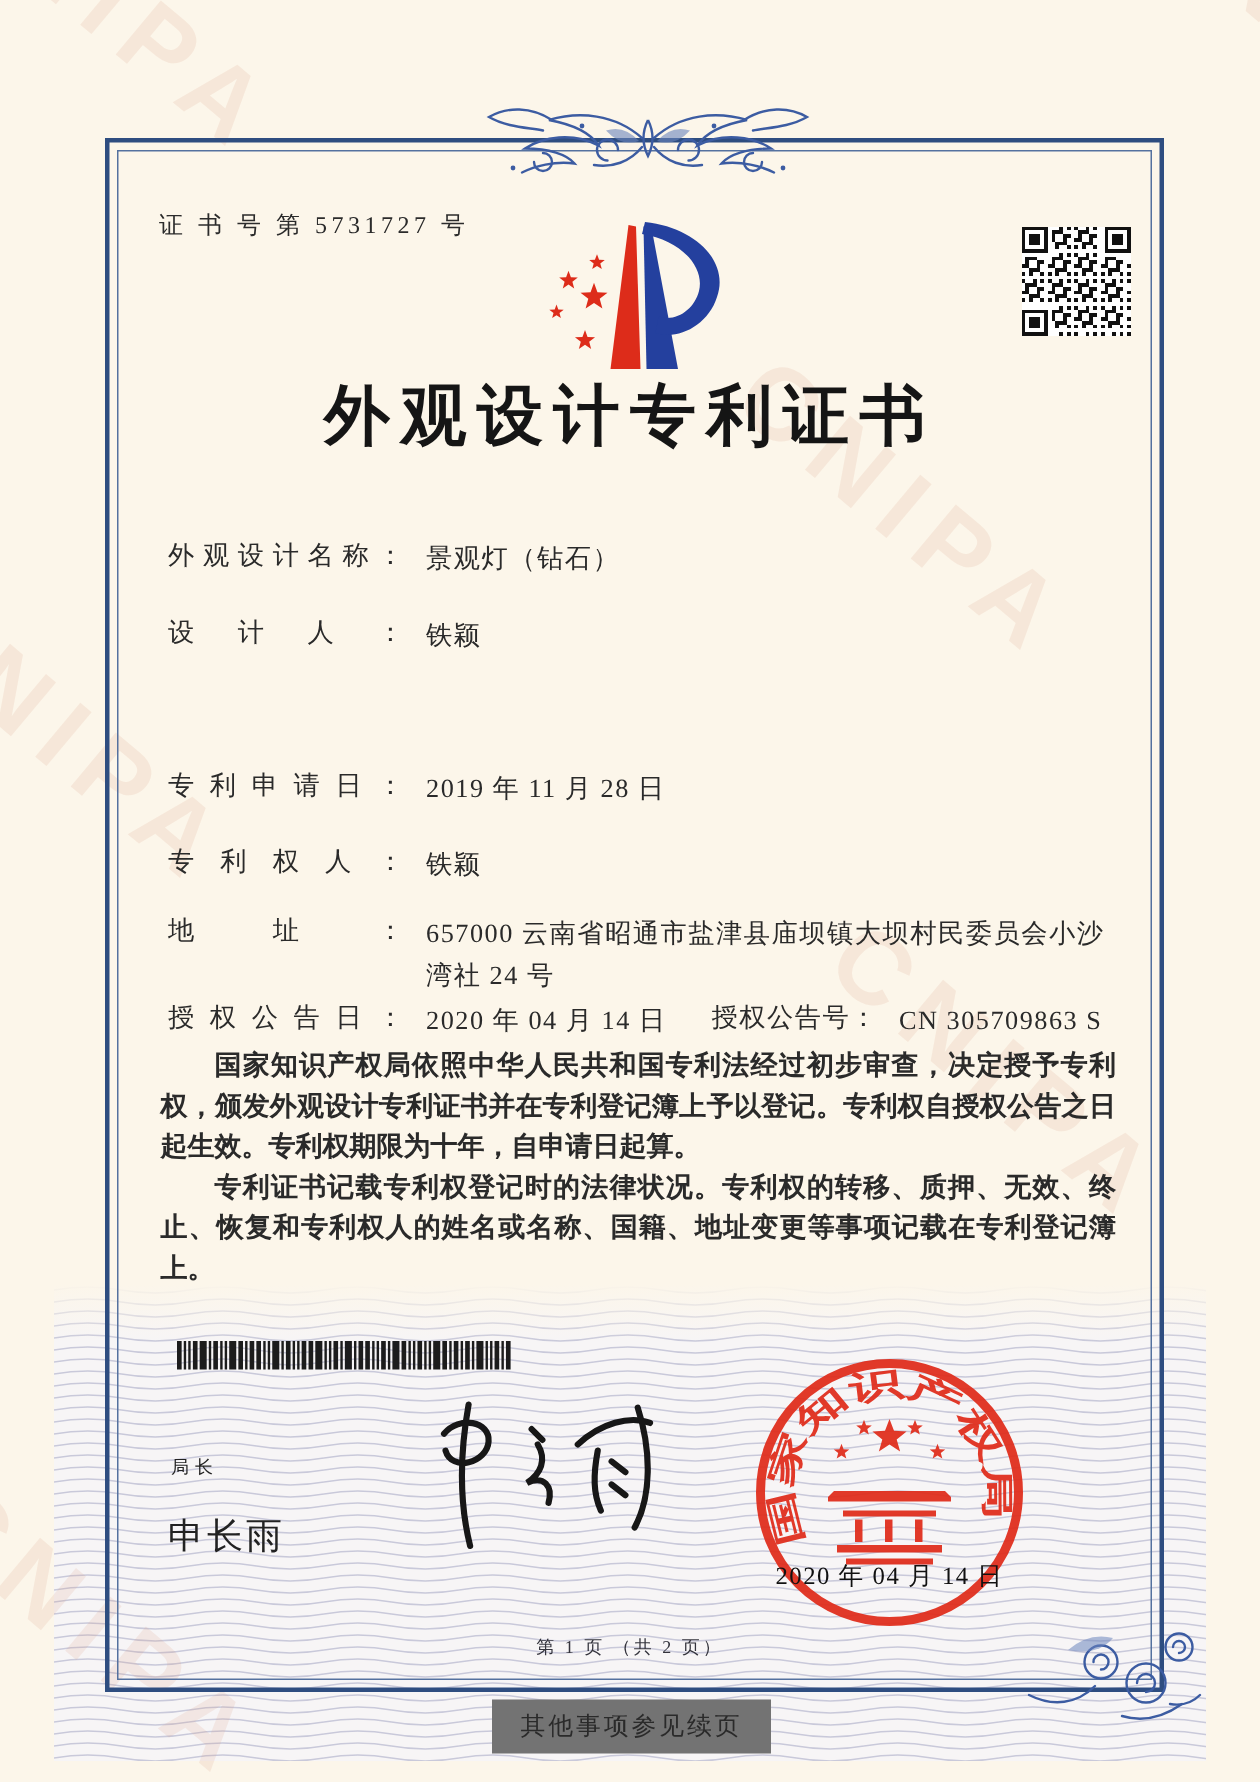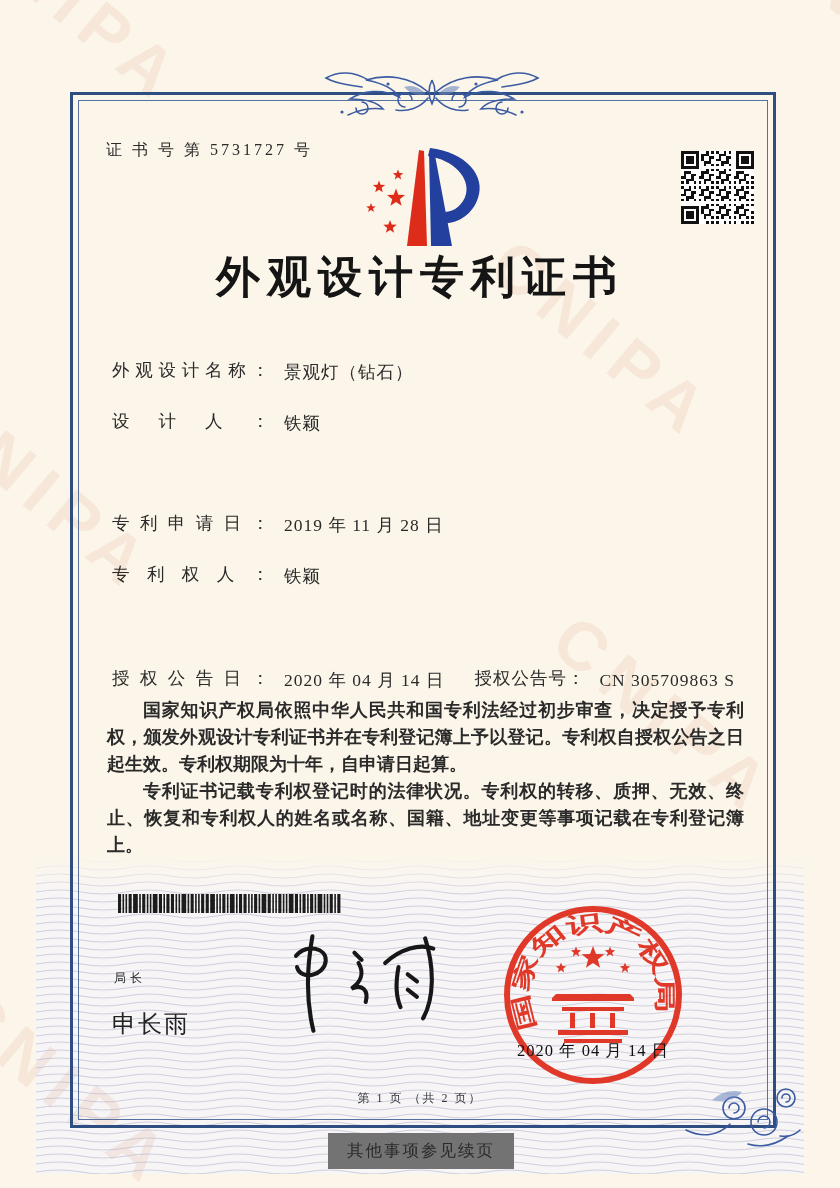--- a/index.html
+++ b/index.html
@@ -401,20 +401,25 @@
     <span class="fvalue">铁颖</span>
   </div>
   <div class="frow" style="top:511px">
     <span class="flabel">专利申请日：</span>
     <span class="fvalue">2019 年 11 月 28 日</span>
   </div>
   <div class="frow" style="top:562px">
     <span class="flabel">专利权人：</span>
     <span class="fvalue">铁颖</span>
   </div>
+  <div class="frow" style="top:608px">
+    <span class="flabel">地址：</span>
+    <span class="fvalue">657000 云南省昭通市盐津县庙坝镇大坝村民委员会小沙
+湾社 24 号</span>
+  </div>
   <div class="frow" style="top:666px">
     <span class="flabel">授权公告日：</span>
     <span class="fvalue">2020 年 04 月 14 日</span>
     <span class="flabel natural">授权公告号：</span>
     <span class="fvalue">CN 305709863 S</span>
   </div>
 
   <div class="legal">
     <p>国家知识产权局依照中华人民共和国专利法经过初步审查，决定授予专利权，颁发外观设计专利证书并在专利登记簿上予以登记。专利权自授权公告之日起生效。专利权期限为十年，自申请日起算。</p>
     <p>专利证书记载专利权登记时的法律状况。专利权的转移、质押、无效、终止、恢复和专利权人的姓名或名称、国籍、地址变更等事项记载在专利登记簿上。</p>

